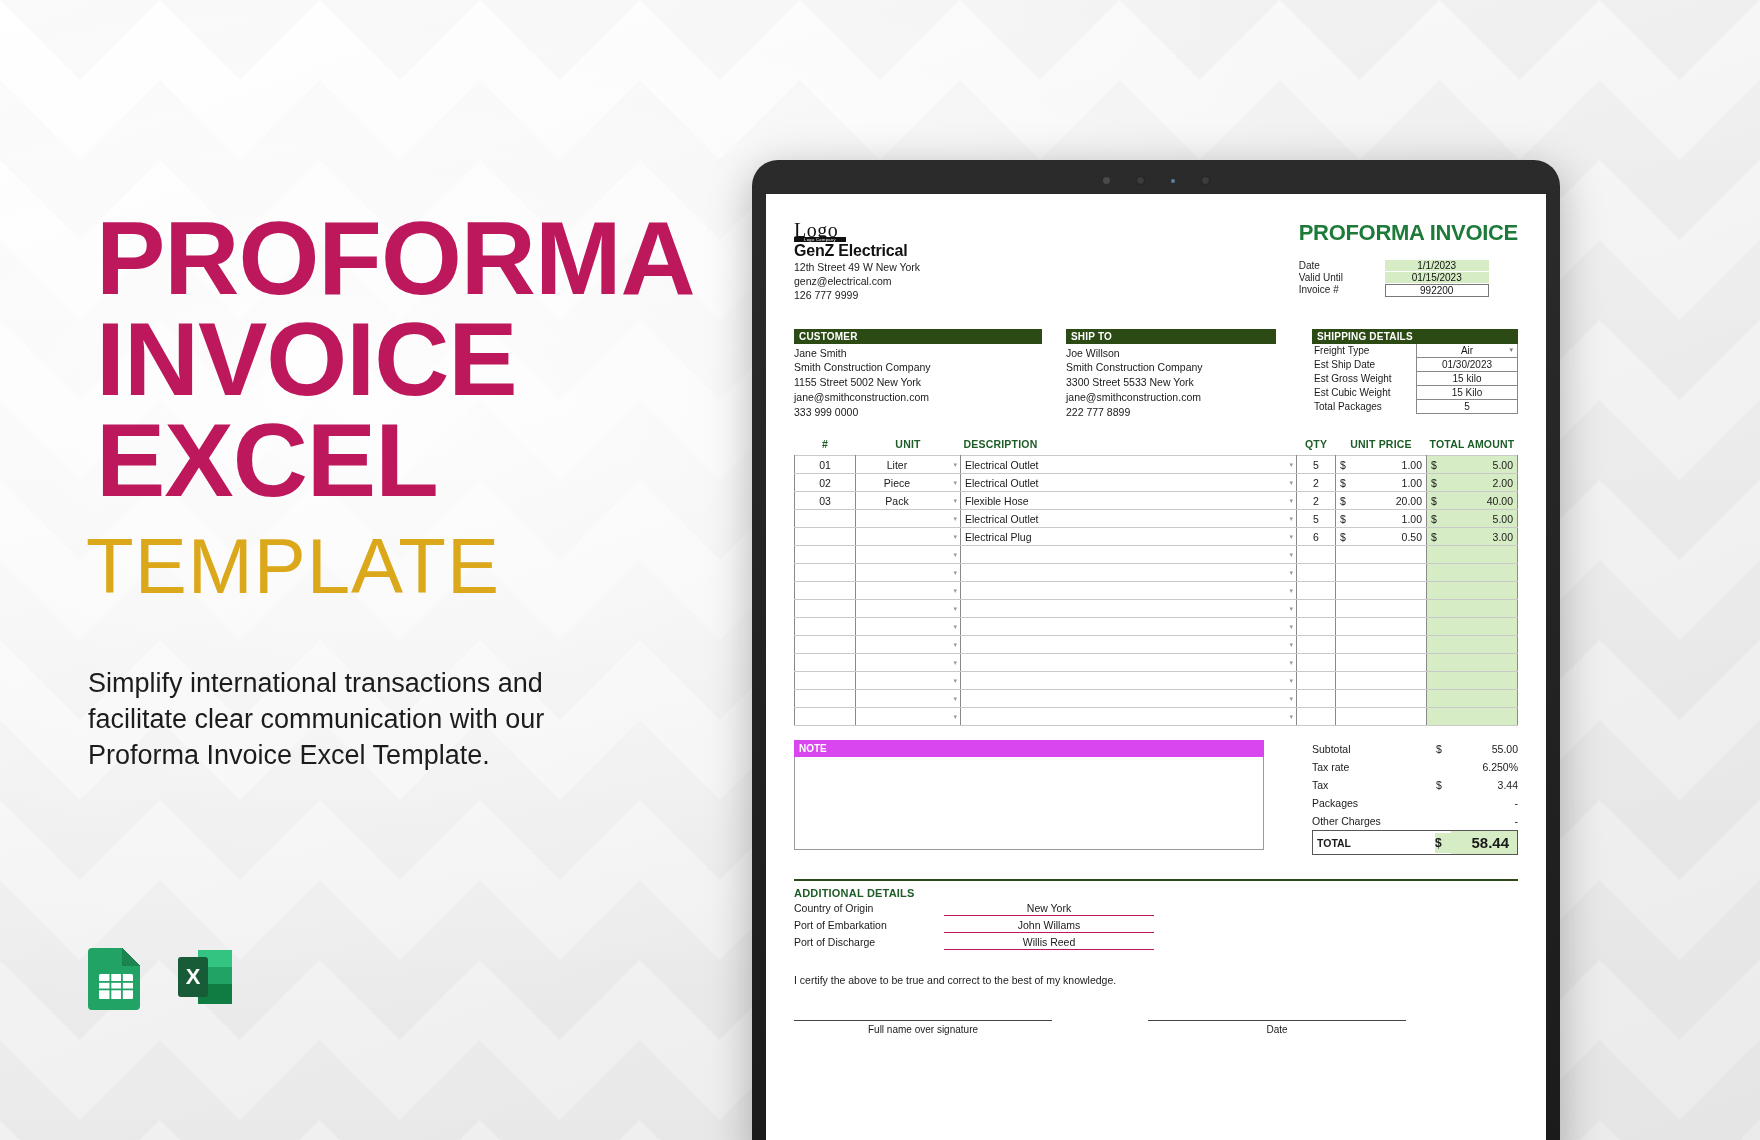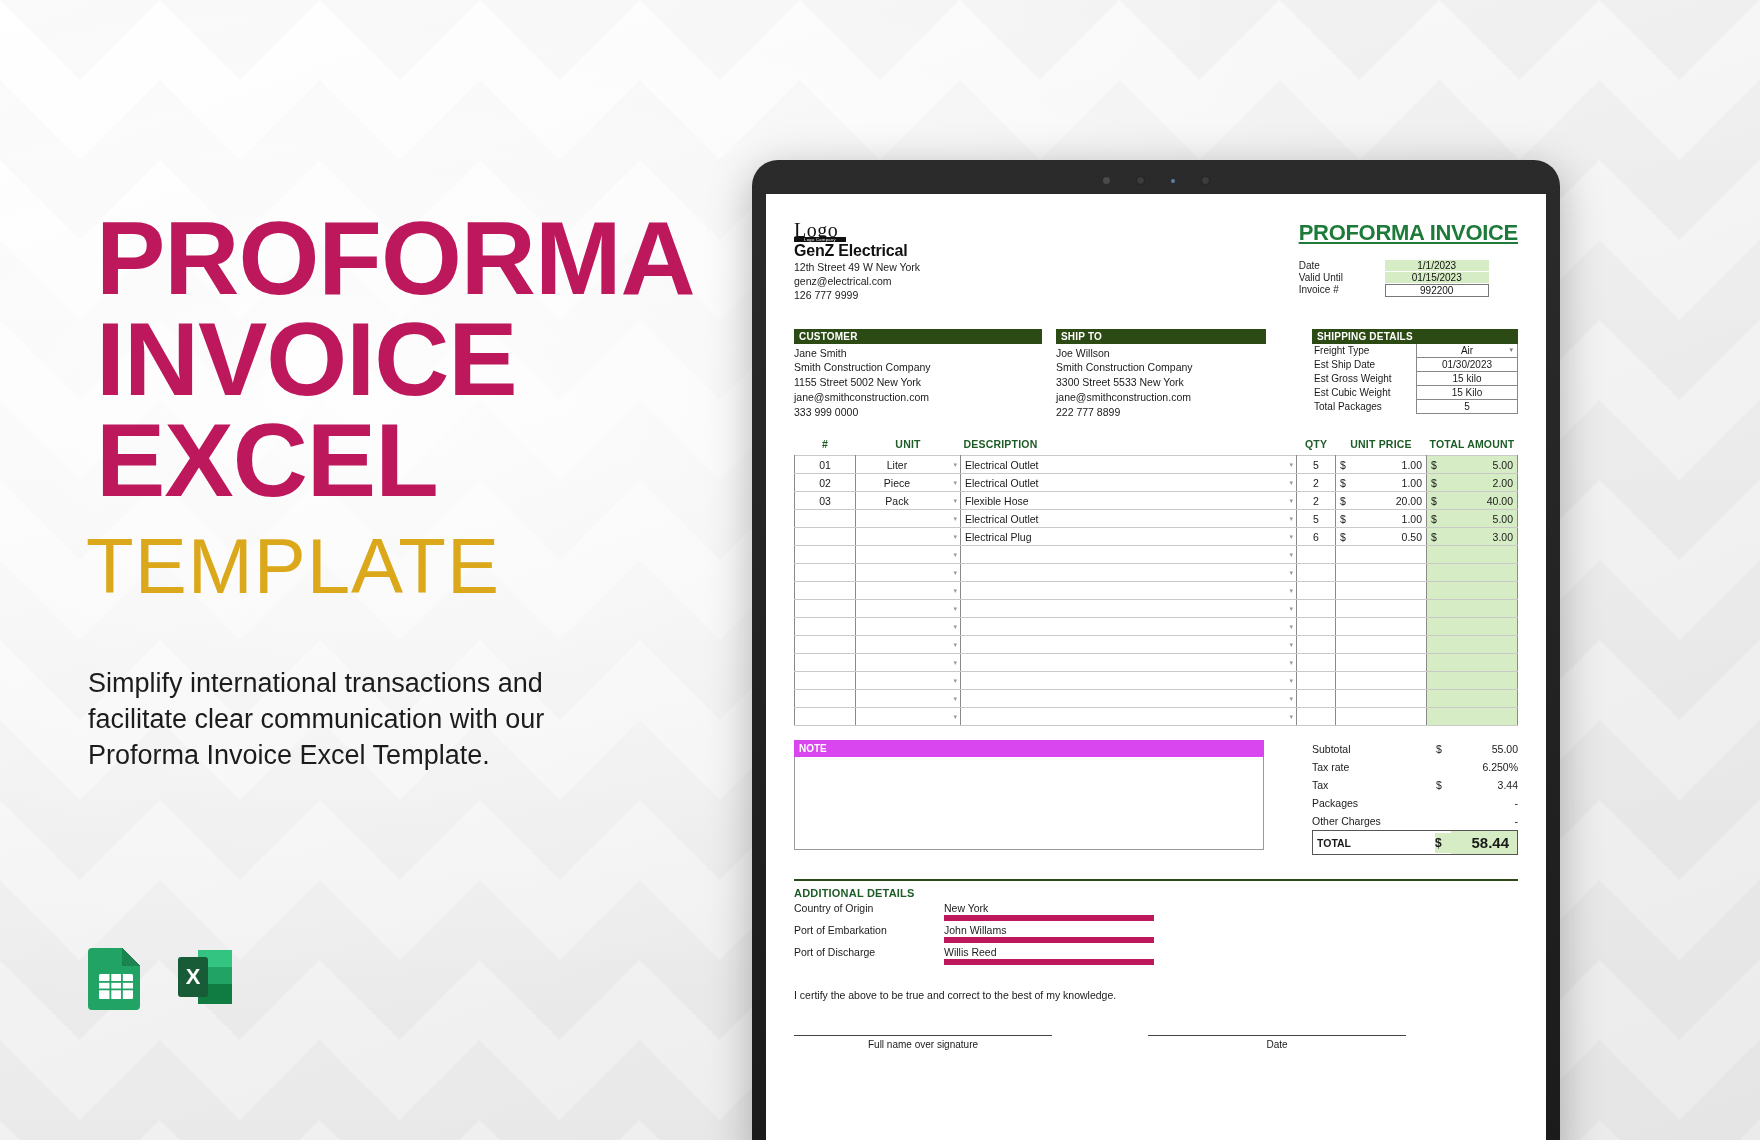--- a/index.html
+++ b/index.html
@@ -68,29 +68,29 @@
   }
 
   
   .sheet-head{display:flex;justify-content:space-between;align-items:flex-start;}
   .logo-word{font-family:"Liberation Serif", serif;font-size:20px;letter-spacing:.5px;color:#111;line-height:1;}
   .logo-rule{width:52px;height:5px;background:#111;margin-top:2px;}
   .logo-tag{font-size:4px;letter-spacing:.4px;color:#fff;text-align:center;margin-top:-5px;height:5px;line-height:5px;}
   .company{font-size:16px;font-weight:700;color:#111;letter-spacing:-.2px;}
   .comp-line{font-size:10.5px;line-height:1.35;color:#222;}
 
-  .inv-title{font-size:22px;font-weight:700;color:#1d7a39;letter-spacing:-.3px;text-align:right;text-decoration:underline;}
+  .inv-title{font-size:22px;font-weight:700;color:#1d7a39;letter-spacing:-.3px;text-align:right;}
   .meta{margin-top:14px;display:grid;grid-template-columns:86px 104px;row-gap:1px;font-size:10px;}
   .meta .lbl{color:#222;}
   .meta .val{text-align:center;color:#111;}
   .val.green{background:#d6ecc4;}
   .val.boxed{border:1px solid #777;}
 
   
-  .panels{display:flex;gap:14px;margin-top:26px;}
+  .panels{display:flex;gap:24px;margin-top:26px;}
   .panel{flex:0 0 auto;}
   .panel.cust{width:248px;}
   .panel.ship{width:210px;}
   .panel.shipdet{width:206px;margin-left:auto;}
   .panel-hd{
     background:#2b4a14;color:#fff;font-size:10px;font-weight:700;
     padding:2px 5px;letter-spacing:.2px;
   }
   .panel-body{font-size:10.5px;line-height:1.42;padding-top:2px;color:#1a1a1a;}
   .sd-row{display:grid;grid-template-columns:104px 1fr;font-size:10px;align-items:stretch;}
@@ -134,21 +134,21 @@
   .t-row.total > div{padding:3px 0;}
   .t-row.total .lbl{padding-left:4px;}
   .t-row.total .c,.t-row.total .v{background:#d6ecc4;}
   .t-row.total .v{padding-right:8px;font-size:15px;}
   .t-row.total .c{font-size:12px;}
 
   
   .addl{margin-top:24px;border-top:2px solid #2b4a14;padding-top:6px;}
   .addl-hd{color:#1d5c26;font-weight:700;font-size:11px;letter-spacing:.2px;}
   .addl-row{display:grid;grid-template-columns:150px 210px;font-size:10.5px;margin-top:3px;}
-  .addl-val{border-bottom:6px solid #be185d;padding-bottom:1px;}
+  .addl-val{border-bottom:1px solid #be185d;padding-bottom:1px;text-align:center;}
   .certify{font-size:10.5px;margin-top:24px;}
   .signs{display:flex;gap:96px;margin-top:34px;}
   .sign{width:258px;text-align:center;}
   .sign .line{border-top:1px solid #444;}
   .sign .cap{font-size:10px;padding-top:3px;}
 </style>
 </head>
 <body>
 
 <div id="bg"></div>

